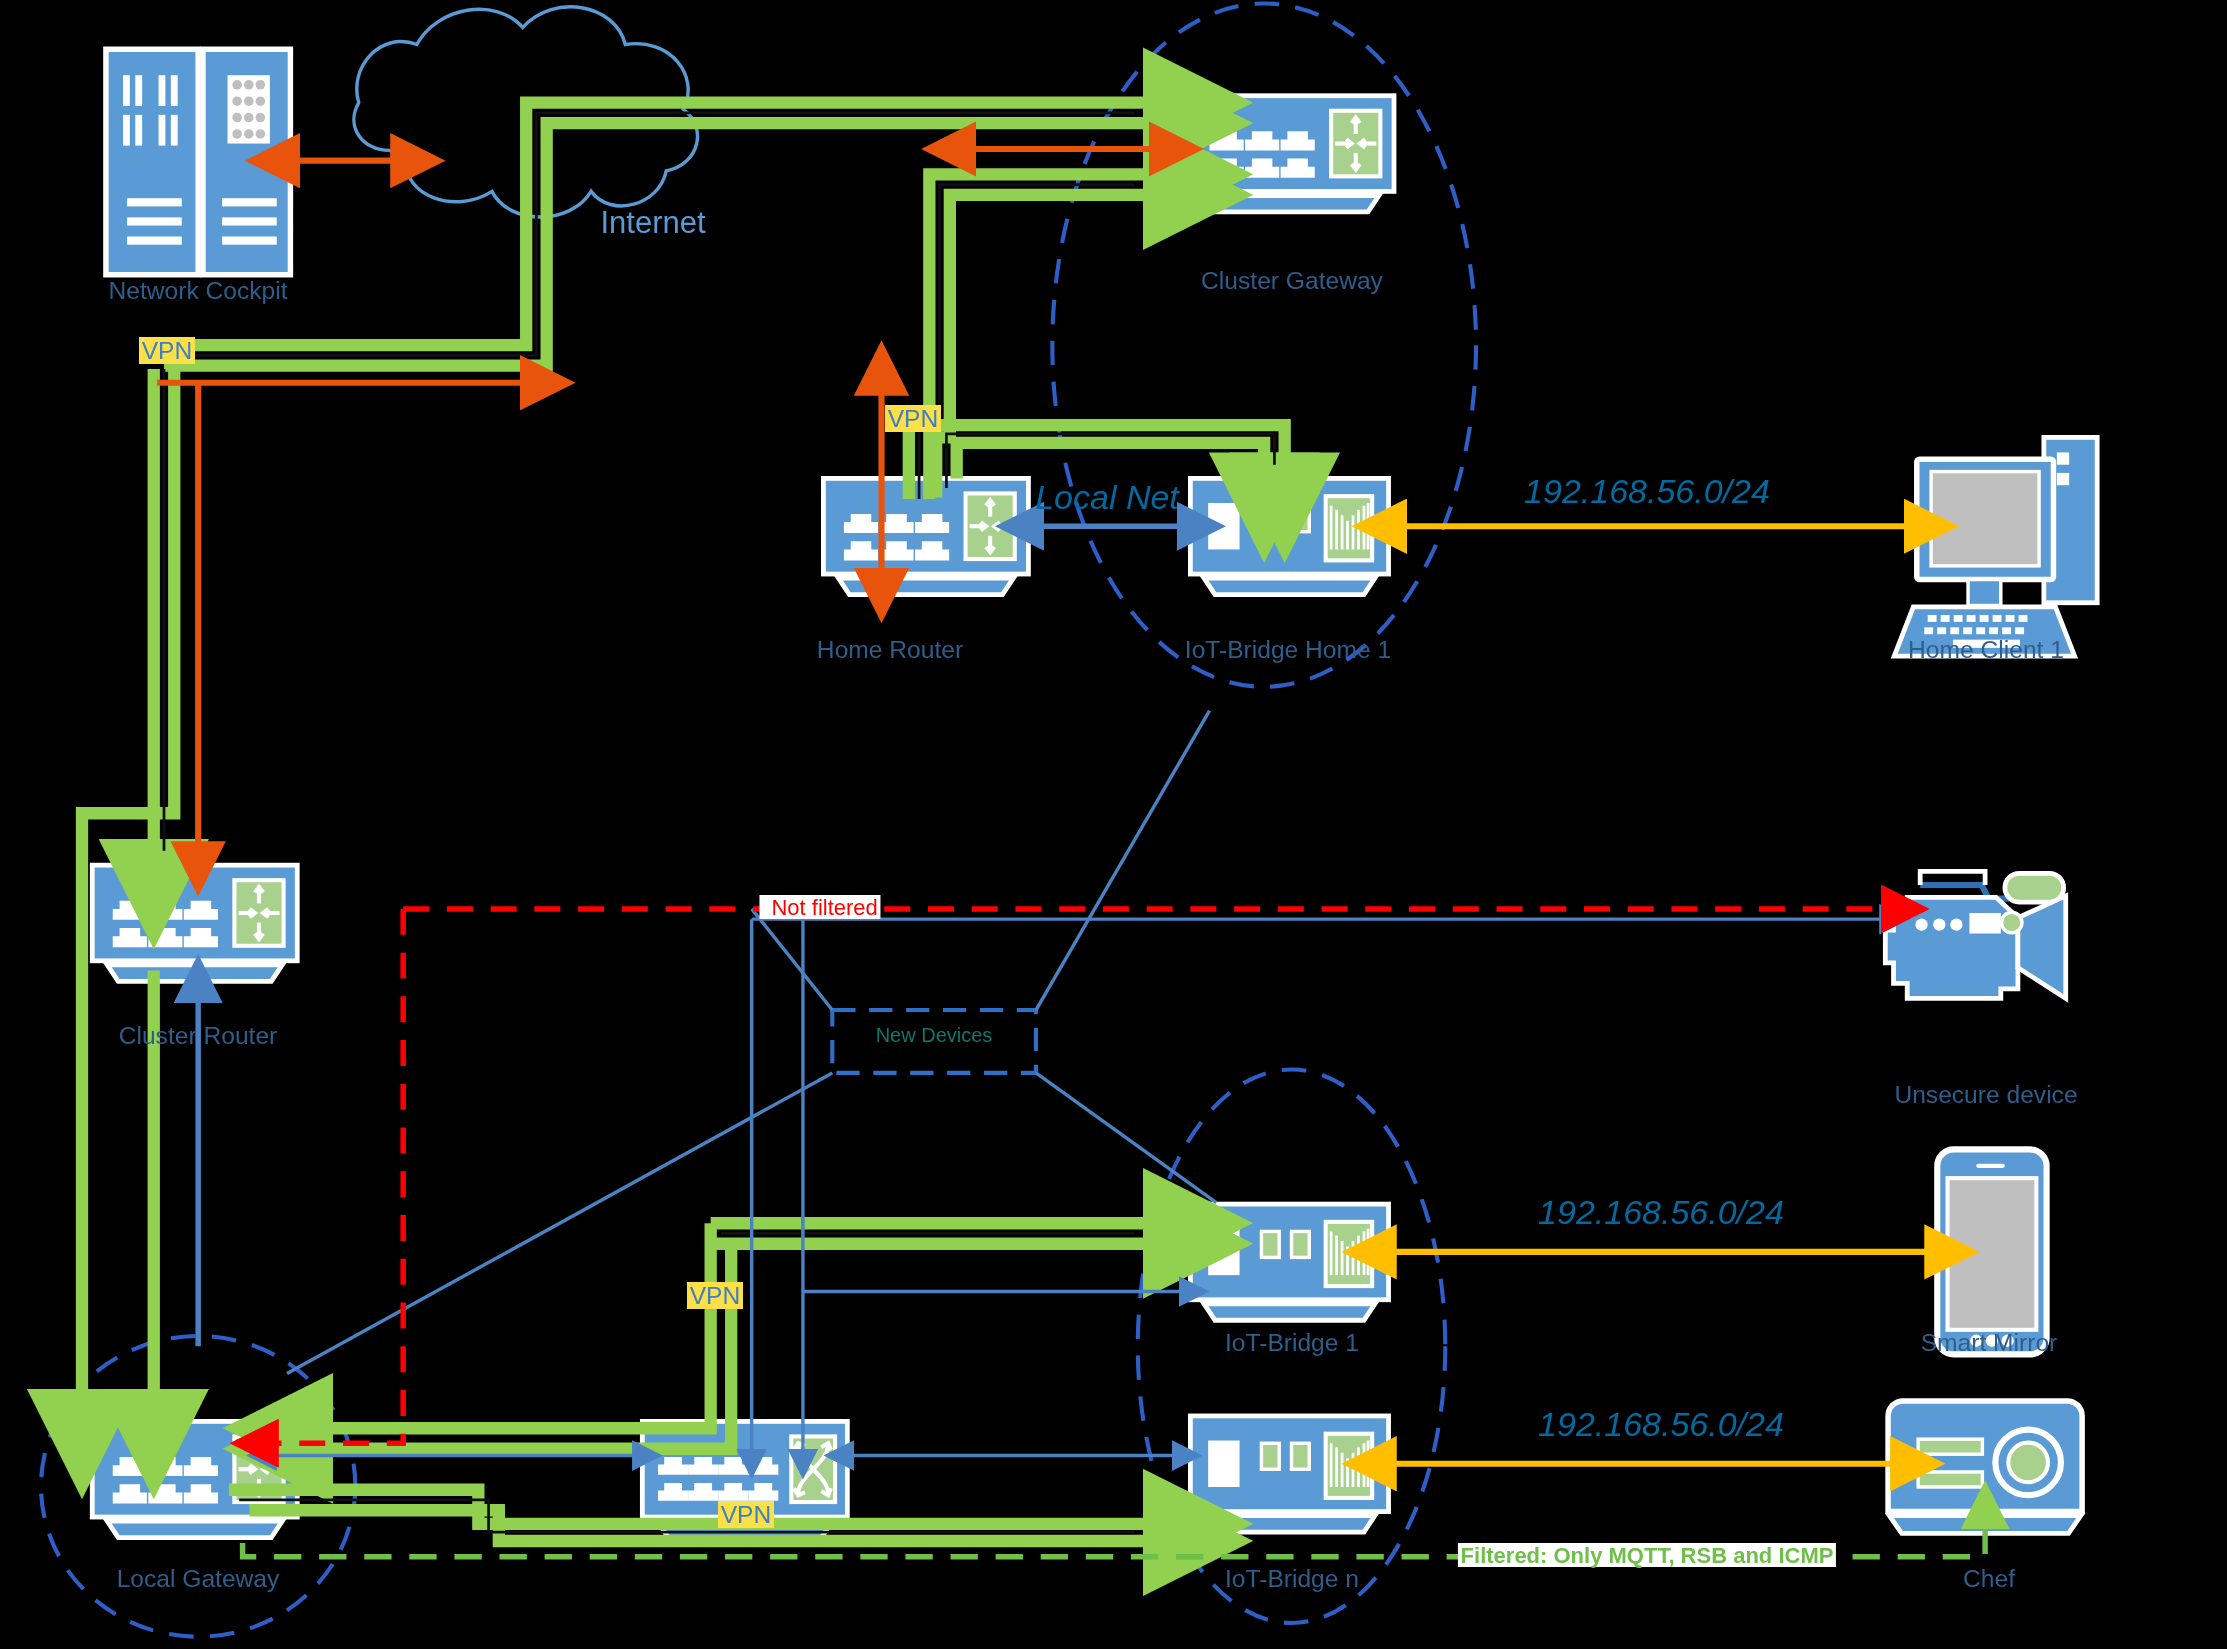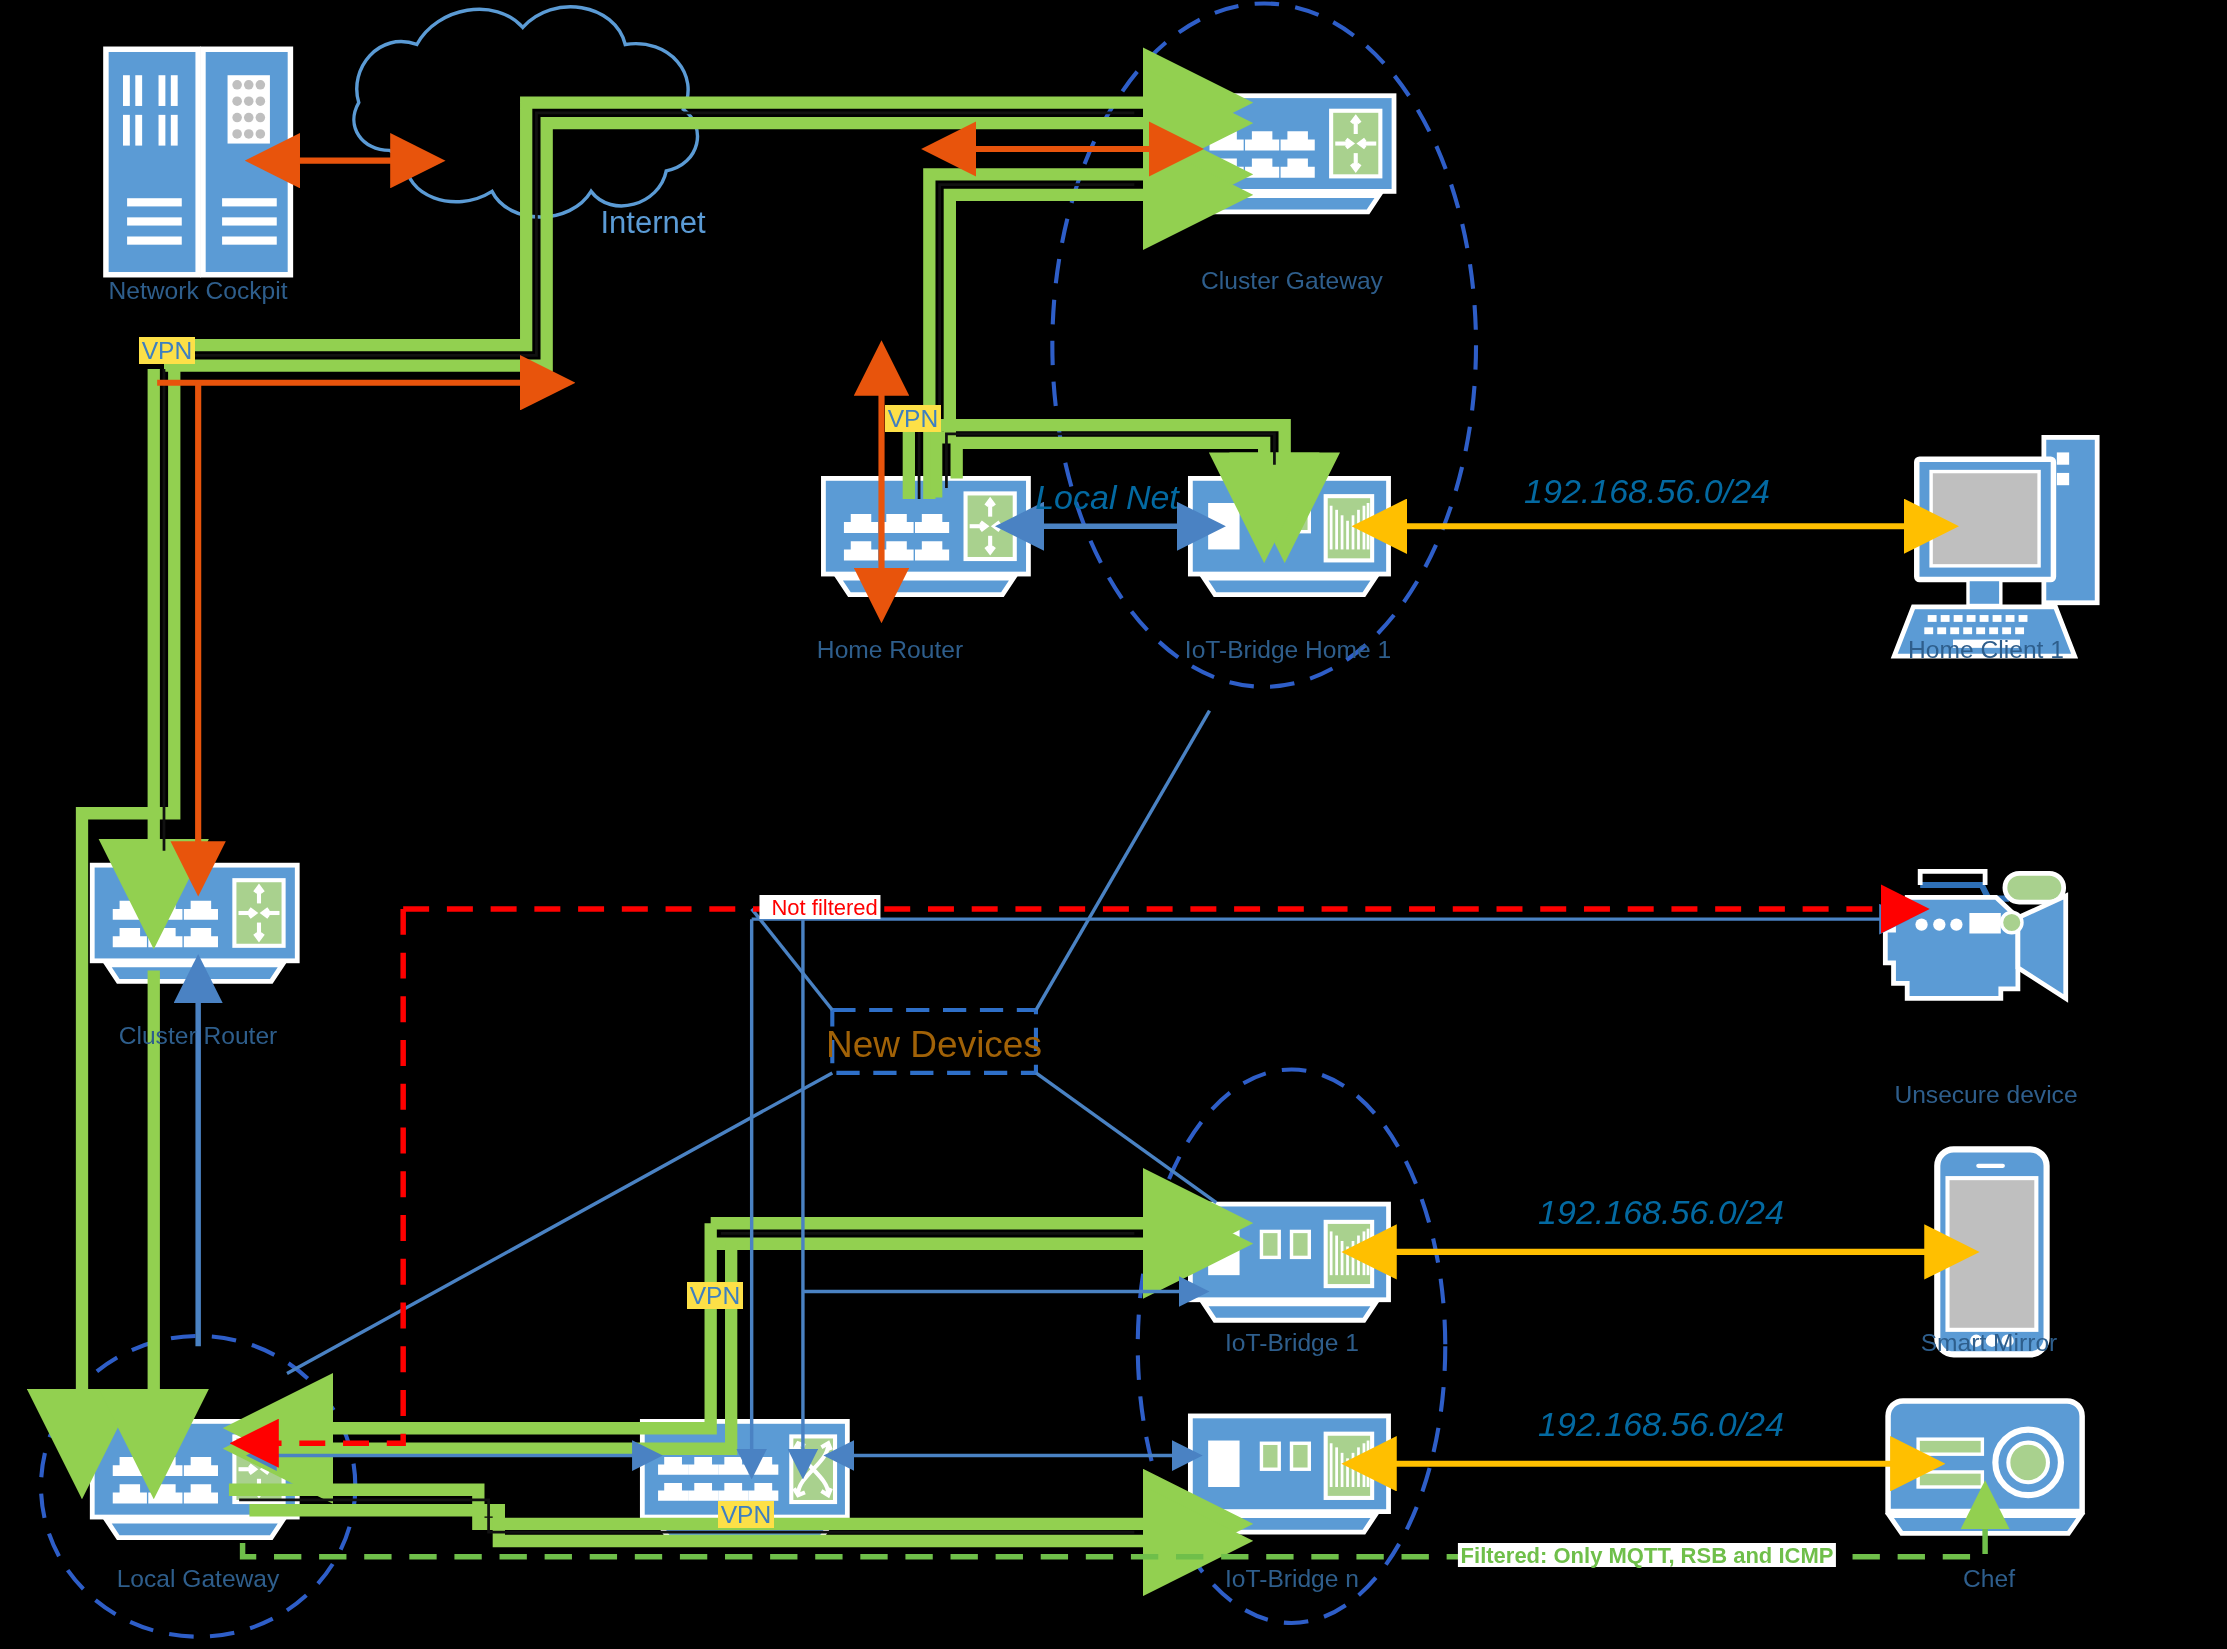--- a/index.html
+++ b/index.html
@@ -7,21 +7,21 @@
          font-family:"Liberation Sans", sans-serif;}
   svg{position:absolute;left:0;top:0;width:2227px;height:1649px;}
   .lbl{position:absolute;color:#2E5E8C;font-family:"Liberation Sans",sans-serif;
        white-space:nowrap;}
   .nodelabel{font-size:24.6px;color:#2E5E8C;}
   .netlabel{font-size:34px;color:#0369a1;font-style:italic;}
   .internetlabel{font-size:31px;color:#5B9BD5;}
   .vpnbox{background:#fde047;color:#3E7FC1;font-size:24.6px;padding:0.7px 2.7px;line-height:1.05;}
   .redbox{background:#FFFFFF;color:#FF0000;font-size:22px;padding:0.7px 2.7px;line-height:1.05;}
   .greenbox{background:#FFFFFF;color:#6FBF4A;font-size:22px;padding:0.7px 2.7px;line-height:1.05;font-weight:bold;}
-  .newdev{color:#a16207;font-size:37px;}
+  .newdev{color:#0f766e;font-size:20px;}
   .ctr{transform:translateX(-50%);}
 </style>
 </head>
 <body>
 
 <div id="stage">
 
 <svg viewBox="0 0 3259 2413">
   <defs>
     <marker id="ar-green" markerWidth="9" markerHeight="9" refX="1" refY="4.5" orient="auto">

